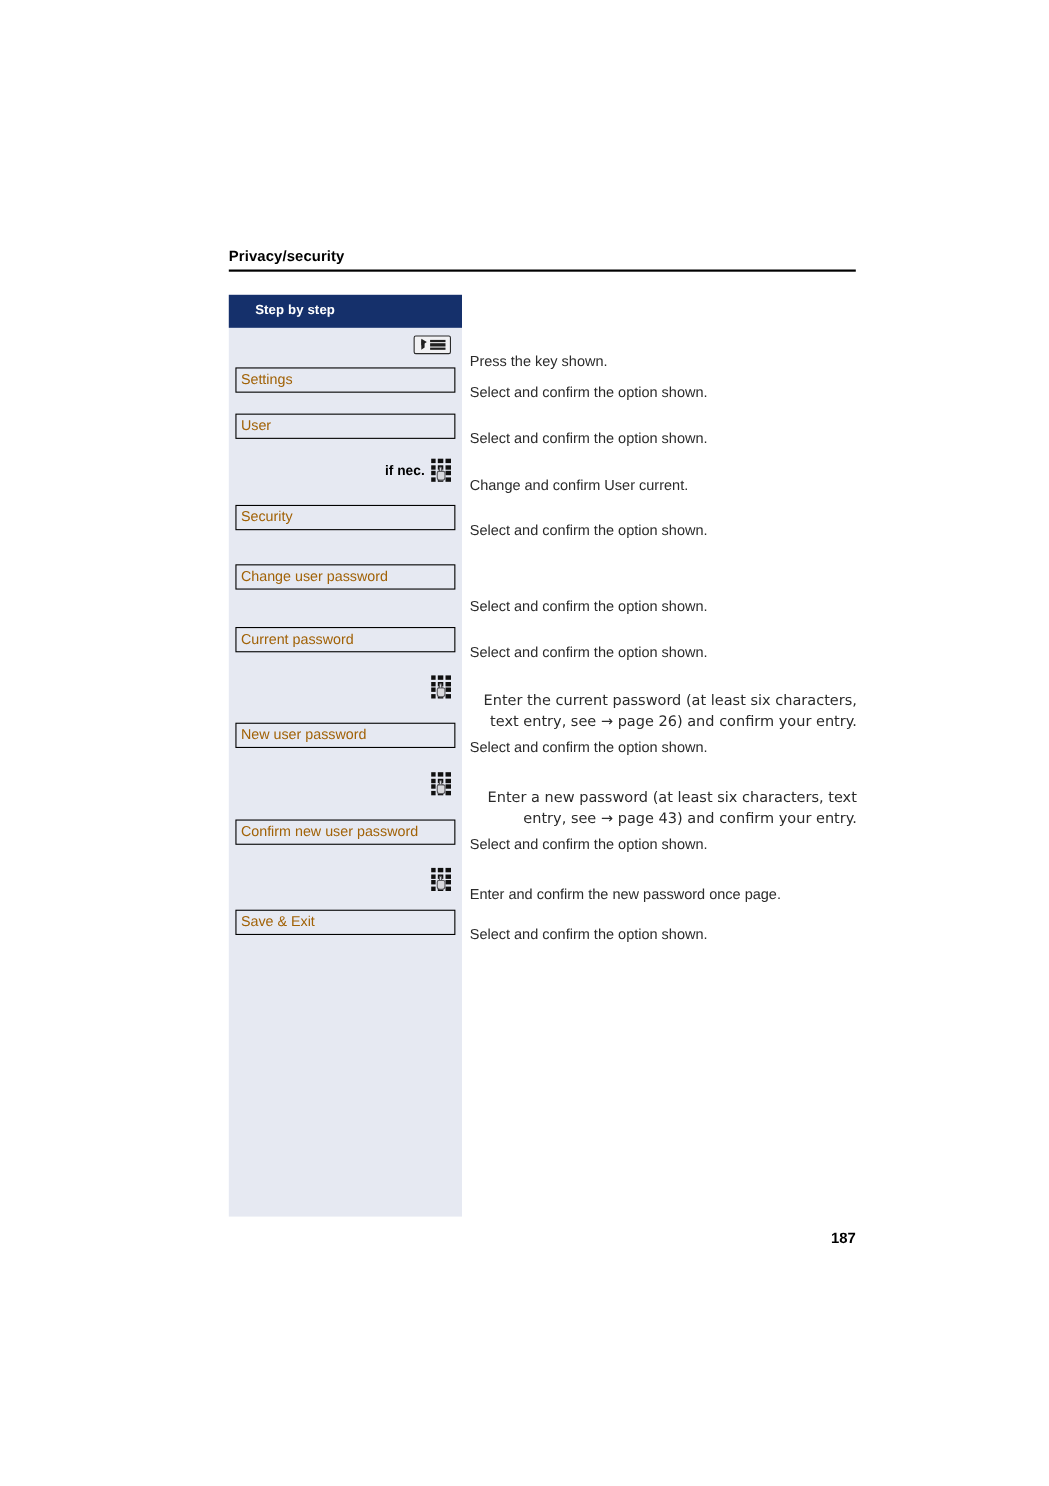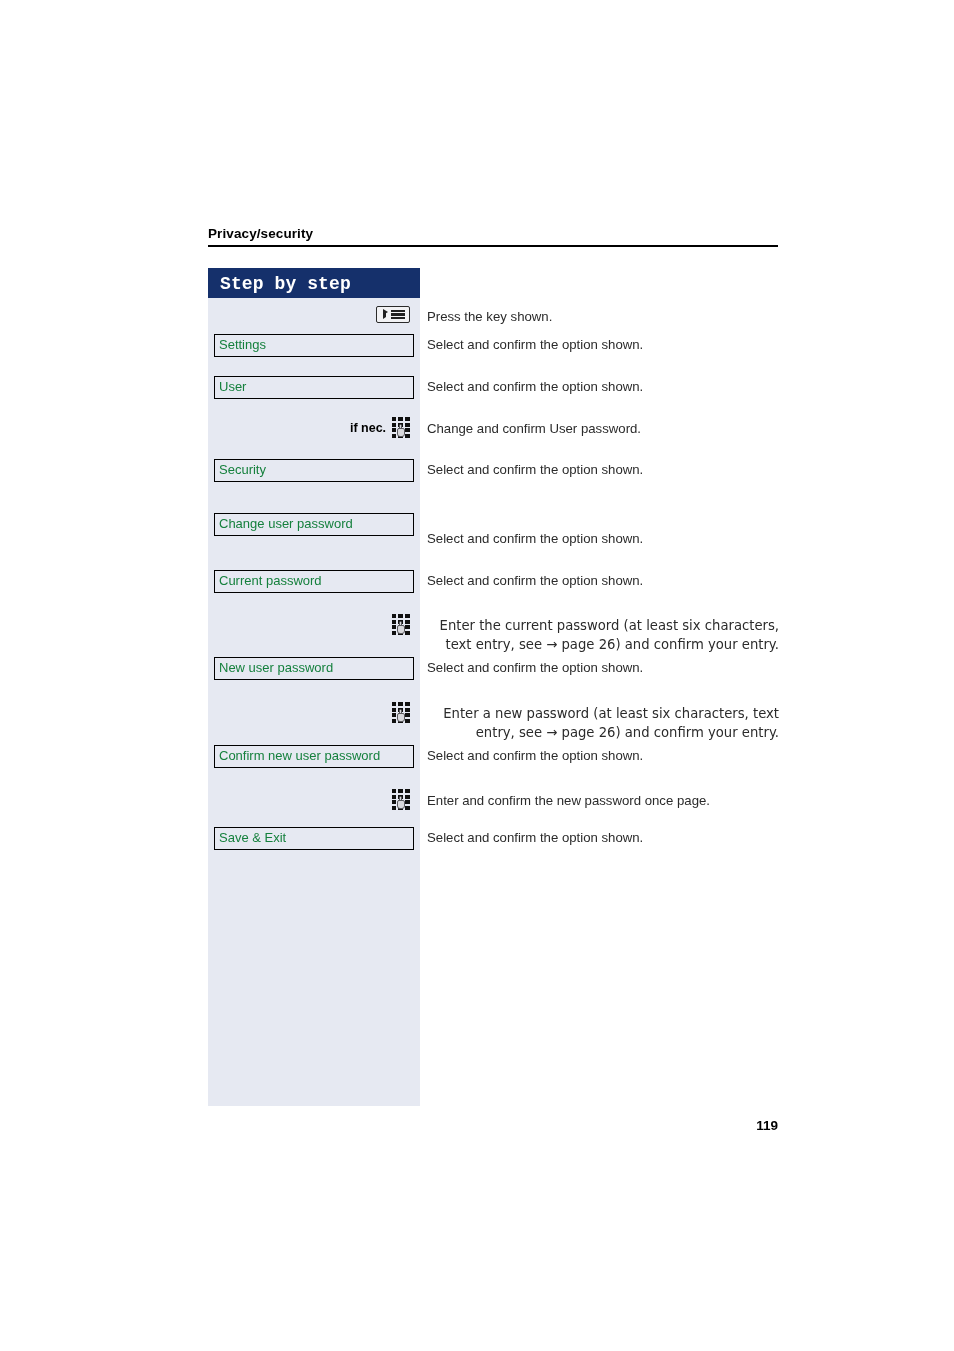--- a/index.html
+++ b/index.html
@@ -52,45 +52,44 @@
   #sidebar-title-bar {
     position: absolute;
     left: 0;
     top: 0;
     width: 212px;
     height: 30px;
     background: #15306b;
   }
   #sidebar-title-bar .sidebar-title {
     position: absolute;
-    left: 12px;
+    left: 24px;
     top: 6px;
-    font-size: 18px;
+    font-size: 12px;
     font-weight: bold;
     color: #ffffff;
     letter-spacing: 0.1px;
-    font-family: Liberation Mono, monospace;
   }
 
   
   .menu-box {
     position: absolute;
     left: 214px;
     width: 200px;
     height: 23px;
     border: 1.6px solid #000000;
     background: #e6e9f2;
     box-sizing: border-box;
   }
   .menu-box .menu-label {
     position: absolute;
     left: 4px;
     top: 2px;
     font-size: 13px;
-    color: #15803d;
+    color: #a16207;
     white-space: nowrap;
   }
 
   
   .icon-slot {
     position: absolute;
     width: 212px;
     left: 208px;
     text-align: right;
   }
@@ -103,20 +102,21 @@
   }
 
   
   .instruction {
     position: absolute;
     left: 427px;
     width: 352px;
     font-size: 13.2px;
     line-height: 19px;
     color: #2b2b2b;
+    margin-top: 12px;
   }
 
   
   .icon-wrap {
     display: inline-block;
     vertical-align: middle;
     line-height: 0;
   }
 
   
@@ -269,21 +269,21 @@
         <span class="kdot" style="left:13.4px;top:16.8px;"></span>
       </span>
       <span class="hand">
         <span class="finger"></span>
         <span class="palm"></span>
       </span>
     </span>
   </span>
   <span style="display:inline-block;width:6px;"></span>
 </div>
-<div class="instruction" style="top:419px;">Change and confirm User password.</div>
+<div class="instruction" style="top:419px;">Change and confirm User current.</div>
 
 <div class="menu-box" style="top:459px;">
   <span class="menu-label">Security</span>
 </div>
 <div class="instruction" style="top:460px;">Select and confirm the option shown.</div>
 
 <div class="menu-box" style="top:501px;margin-top:12px;">
   <span class="menu-label">Change user password</span>
 </div>
 <div class="instruction" style="top:529px;">Select and confirm the option shown.</div>
@@ -343,21 +343,21 @@
         <span class="kdot" style="left:13.4px;top:16.8px;"></span>
       </span>
       <span class="hand">
         <span class="finger"></span>
         <span class="palm"></span>
       </span>
     </span>
   </span>
   <span style="display:inline-block;width:6px;"></span>
 </div>
-<div class="instruction arrow-glyph" style="top:704px;">Enter a new password (at least six characters, text entry, see → page 26) and confirm your entry.</div>
+<div class="instruction arrow-glyph" style="top:704px;">Enter a new password (at least six characters, text entry, see → page 43) and confirm your entry.</div>
 
 <div class="menu-box" style="top:745px;">
   <span class="menu-label">Confirm new user password</span>
 </div>
 <div class="instruction" style="top:746px;">Select and confirm the option shown.</div>
 
 <div class="icon-slot" style="top:789px;">
   <span class="icon-wrap">
     <span class="keypad-icon">
       <span class="pad">
@@ -382,13 +382,13 @@
   </span>
   <span style="display:inline-block;width:6px;"></span>
 </div>
 <div class="instruction" style="top:791px;">Enter and confirm the new password once page.</div>
 
 <div class="menu-box" style="top:827px;text-decoration:underline;">
   <span class="menu-label">Save &amp; Exit</span>
 </div>
 <div class="instruction" style="top:828px;">Select and confirm the option shown.</div>
 
-<div id="page-number">119</div>
+<div id="page-number">187</div>
 
 </body></html>

